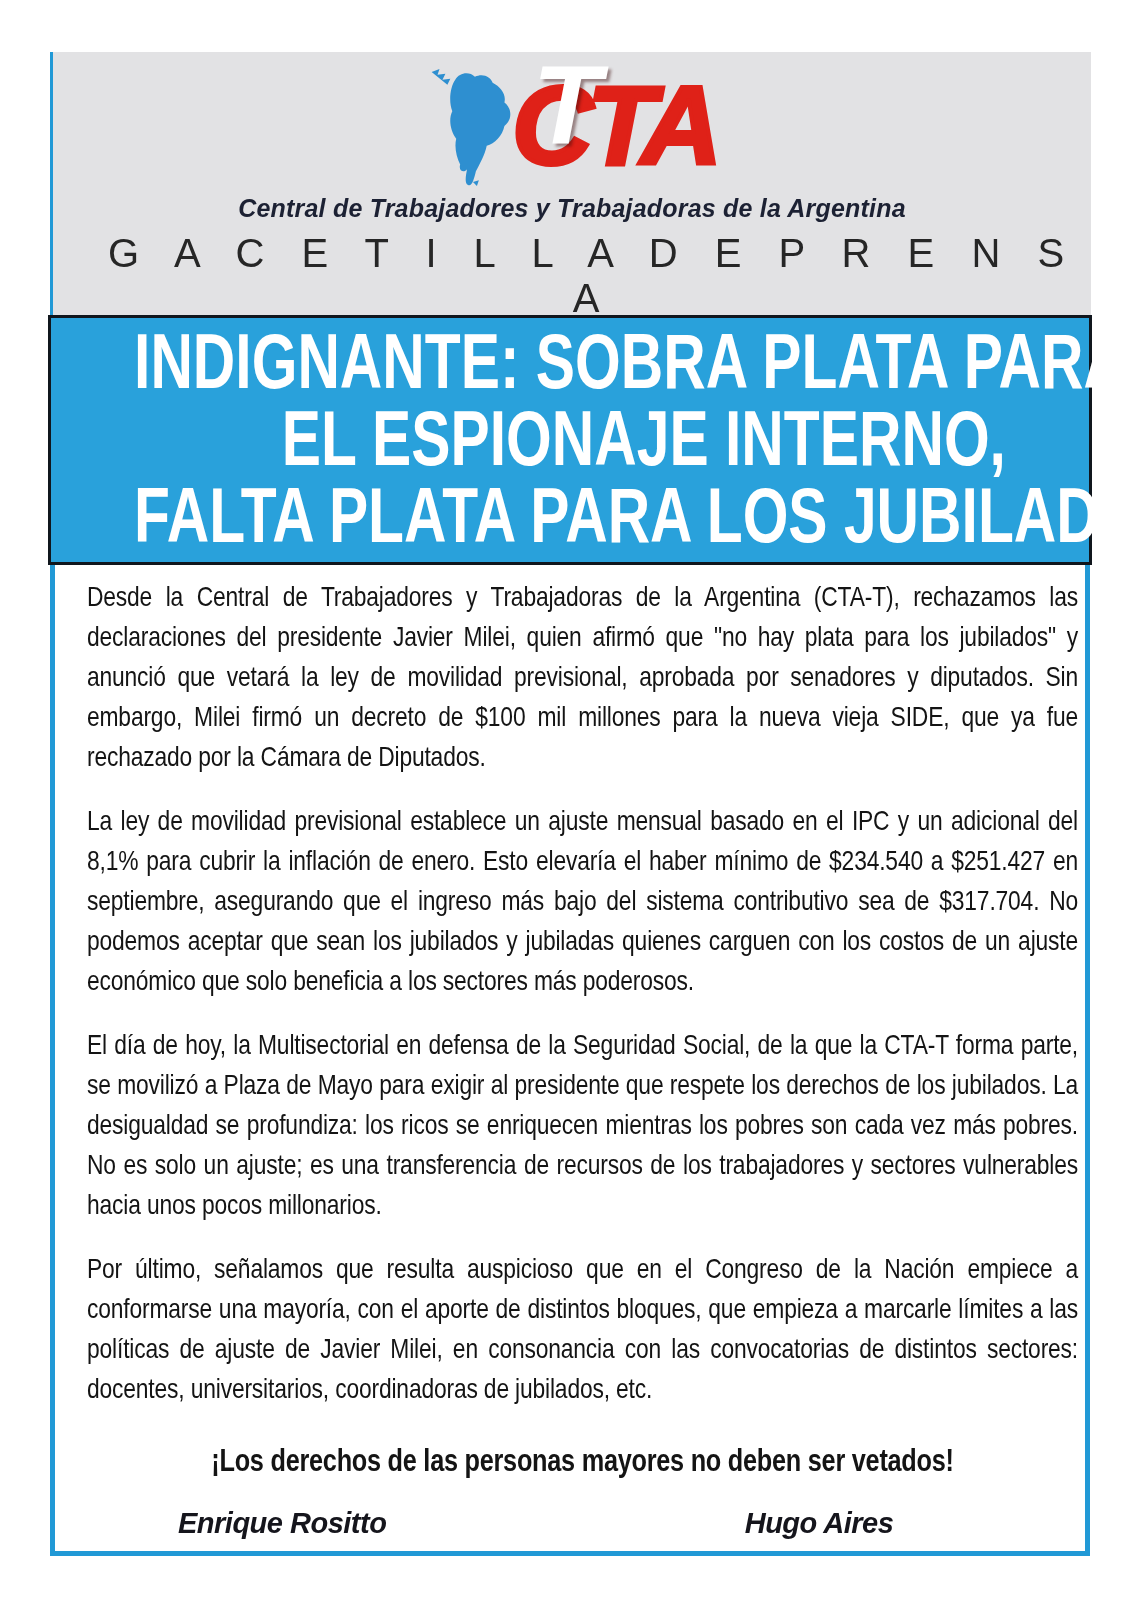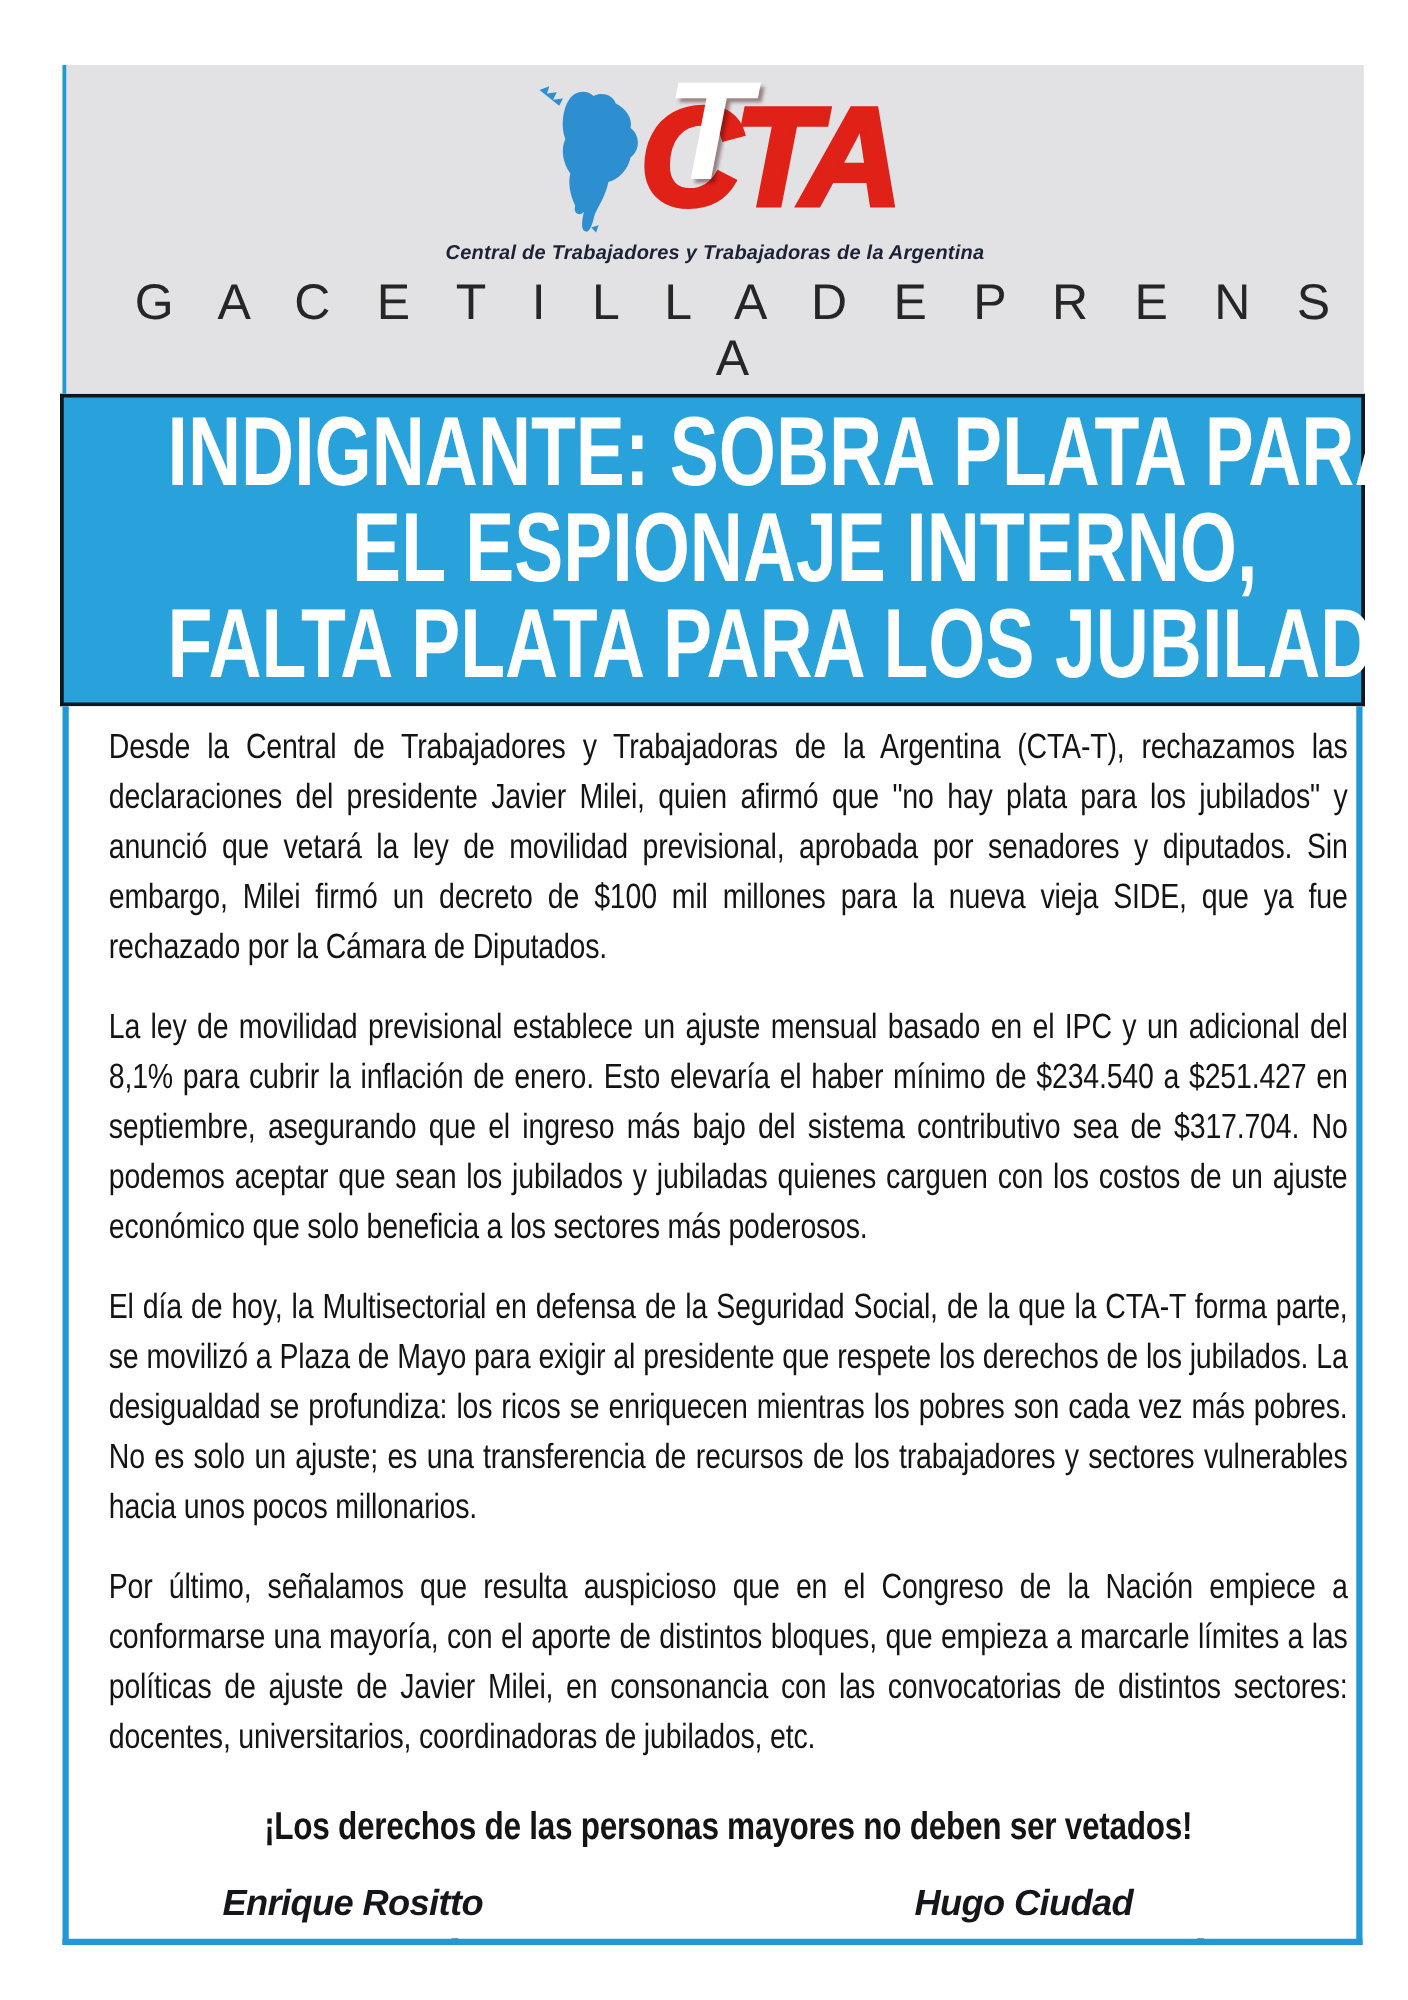--- a/index.html
+++ b/index.html
@@ -54,21 +54,21 @@
     transform:translateX(-58%);
     font-style:italic;
     font-weight:bold;
     font-size:112px;
     line-height:112px;
     color:#ffffff;
     -webkit-text-stroke:0;
     text-shadow:3px 3px 3px rgba(60,10,10,.45);
   }
   .org-name{
-    font-size:16px;
+    font-size:25px;
     font-weight:bold;
     font-style:italic;
     color:#1c2133;
     letter-spacing:.2px;
     margin-top:2px;
   }
   .press-title{
     font-size:40px;
     font-weight:400;
     color:#262626;
@@ -193,19 +193,19 @@
       <p class="para">El día de hoy, la Multisectorial en defensa de la Seguridad Social, de la que la CTA-T forma parte, se movilizó a Plaza de Mayo para exigir al presidente que respete los derechos de los jubilados. La desigualdad se profundiza: los ricos se enriquecen mientras los pobres son cada vez más pobres. No es solo un ajuste; es una transferencia de recursos de los trabajadores y sectores vulnerables hacia unos pocos millonarios.</p>
       <p class="para">Por último, señalamos que resulta auspicioso que en el Congreso de la Nación empiece a conformarse una mayoría, con el aporte de distintos bloques, que empieza a marcarle límites a las políticas de ajuste de Javier Milei, en consonancia con las convocatorias de distintos sectores: docentes, universitarios, coordinadoras de jubilados, etc.</p>
       <div class="slogan">¡Los derechos de las personas mayores no deben ser vetados!</div>
     </div>
     <div class="signatures">
       <div class="sig-block sig-left">
         <div class="sig-name">Enrique Rositto</div>
         <div class="sig-title">Secretario de Comunicación</div>
       </div>
       <div class="sig-block sig-right">
-        <div class="sig-name">Hugo Ciudad</div>
+        <div class="sig-name">Hugo Aires</div>
         <div class="sig-title">Secretario General</div>
       </div>
     </div>
   </div>
 
 </div>
 
 </body></html>

